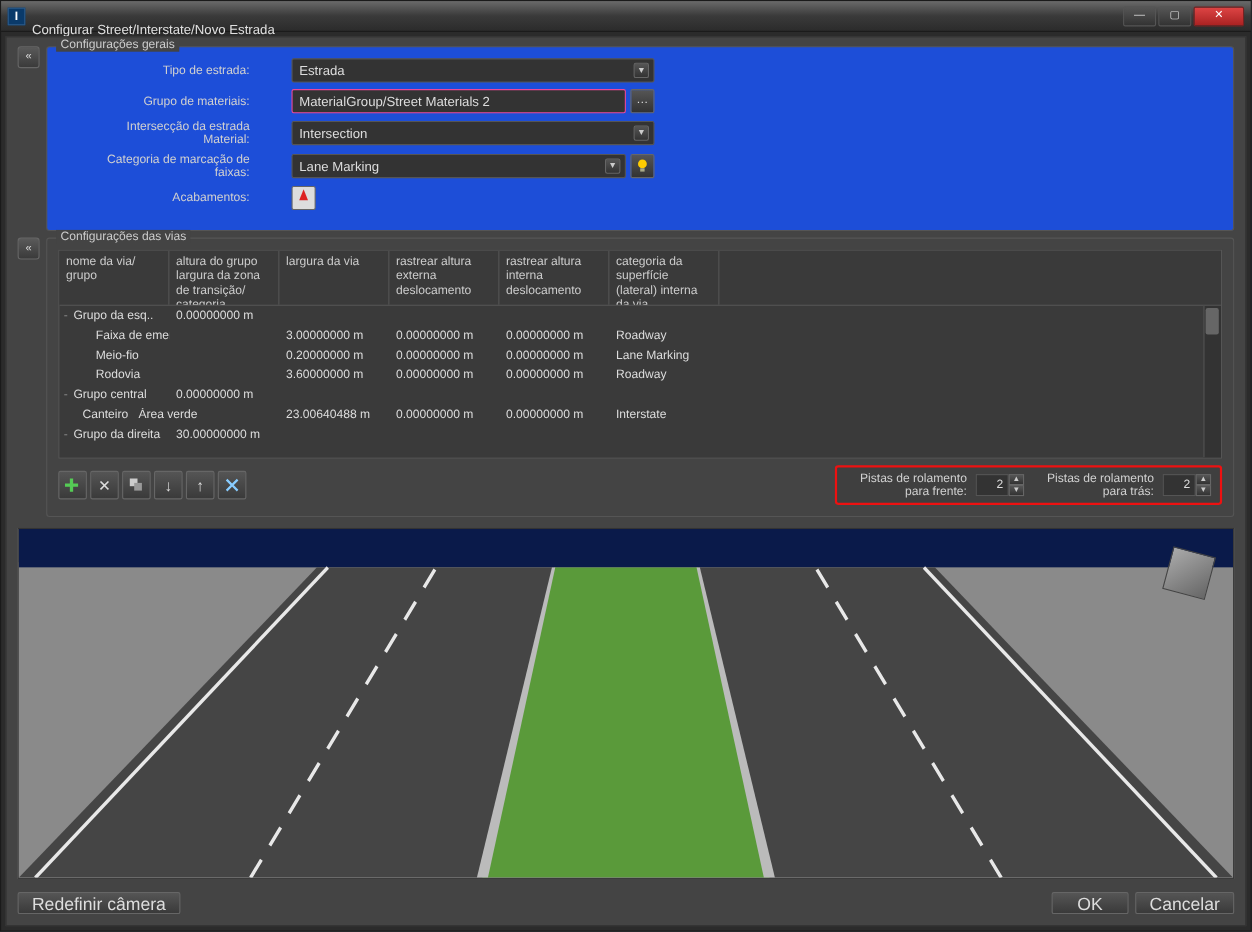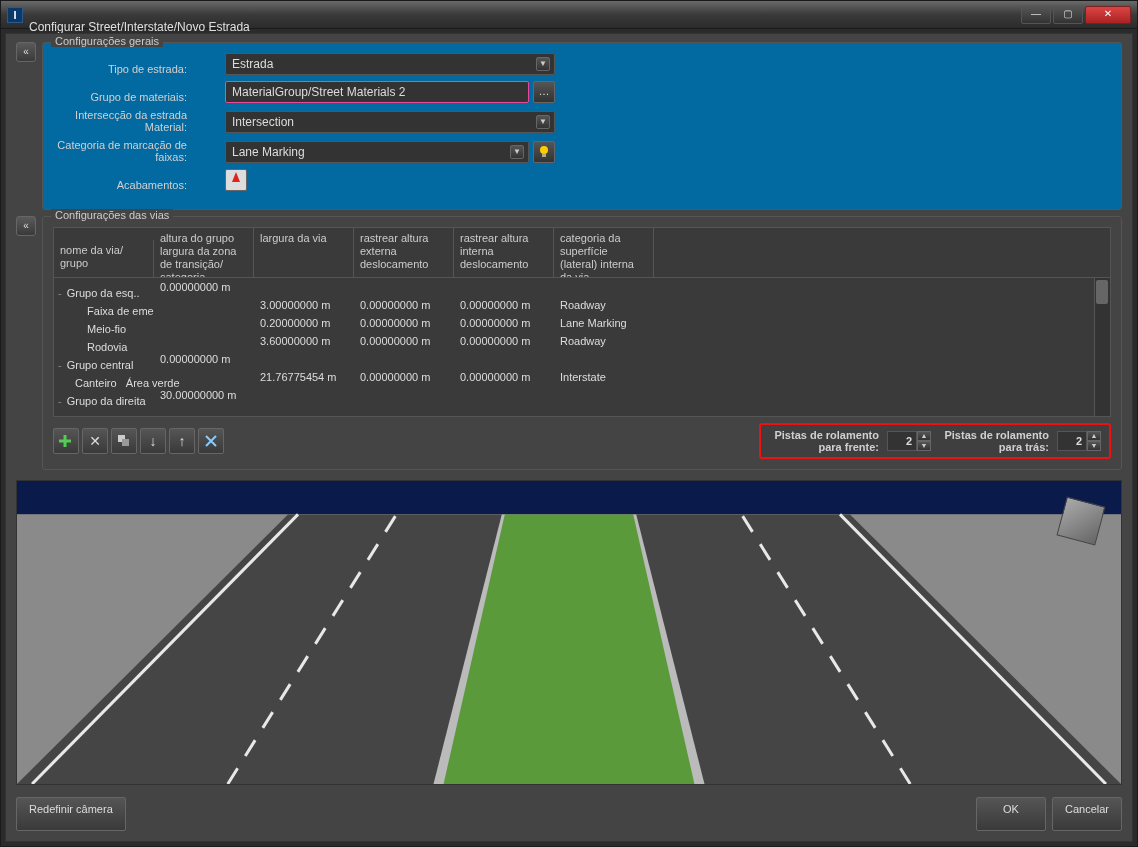--- a/index.html
+++ b/index.html
@@ -11,68 +11,68 @@
   .titlebar .app-icon { width: 16px; height: 16px; background: #0a3a6a; border: 1px solid #2a5a8a; margin-right: 6px; font-size: 11px; font-weight: bold; color: #fff; text-align: center; line-height: 14px; }
   .titlebar .title { flex: 1; color: #e0e0e0; font-size: 12px; margin-top: 24px; }
   .titlebar .wbtn { width: 30px; height: 18px; margin-left: 2px; border: 1px solid #555; border-radius: 2px; text-align: center; line-height: 14px; font-size: 10px; color: #ddd; background: linear-gradient(to bottom,#555,#333); }
   .titlebar .wbtn.close { background: linear-gradient(to bottom,#d44,#a22); border-color: #722; color:#fff; width: 46px;}
   
   .content { flex: 1; padding: 8px 10px 10px 10px; display: flex; flex-direction: column; gap: 6px; background: #444; border: 1px solid #333; margin: 4px;}
   
   
   .group { display: flex; align-items: flex-start; gap: 6px; }
   .collapse-btn { width: 20px; height: 20px; background: linear-gradient(to bottom,#5a5a5a,#3a3a3a); border: 1px solid #666; border-radius: 3px; color:#ddd; font-size:10px; text-align:center; line-height:18px; cursor:pointer;}
-  .group-box { flex: 1; border: 1px solid #555; border-radius: 3px; padding: 10px 12px 12px 12px; position: relative; background:#0369a1;}
+  .group-box { flex: 1; border: 1px solid #555; border-radius: 3px; padding: 10px 12px 12px 12px; position: relative; background:#1d4ed8;}
   .group-title { position: absolute; top: -8px; left: 8px; background: #444; padding: 0 4px; font-size: 11px; color: #ccc; }
   
   
-  .form-row { display: flex; align-items: flex-end; margin-bottom: 6px; min-height: 22px; }
+  .form-row { display: flex; align-items: center; margin-bottom: 6px; min-height: 22px; margin-left: 40px; }
   .form-label { width: 140px; text-align: right; padding-right: 8px; font-size: 11px; line-height: 12px;}
   .form-field { flex: 0 0 360px; display: flex; align-items: center; gap: 4px; padding-left: 30px; }
   .combo { flex: 1; height: 22px; background: #333; border: 1px solid #555; border-radius: 2px; display: flex; align-items: center; padding: 0 6px; color:#ddd; cursor:pointer; position:relative;}
   .combo .arrow { position:absolute; right:4px; top:3px; width:14px; height:14px; background:linear-gradient(to bottom,#555,#333); border:1px solid #666; border-radius:2px; text-align:center; line-height:11px; font-size:8px; color:#ccc;}
   .textbox { flex: 1; height: 22px; background: #333; border: 1px solid #ec4899; border-radius: 2px; padding: 0 6px; color:#ddd; display:flex; align-items:center;}
   .small-btn { width: 22px; height: 22px; background: linear-gradient(to bottom,#555,#333); border: 1px solid #666; border-radius: 2px; text-align:center; line-height:18px; color:#ddd; cursor:pointer; font-size:11px;}
   .bulb-btn { width: 22px; height: 22px; background: linear-gradient(to bottom,#555,#333); border: 1px solid #666; border-radius: 2px; text-align:center; line-height:18px; cursor:pointer;}
   .bulb-btn svg { vertical-align: middle; }
   
   
   .lanes-box { flex:1; border:1px solid #555; border-radius:3px; padding:10px; position:relative; background:#444; display:flex; flex-direction:column;}
   .table-wrap { flex:0 0 auto; border:1px solid #555; background:#3a3a3a; display:flex; flex-direction:column; height: 190px;}
   .thead { display:flex; background:#3a3a3a; border-bottom:1px solid #555; height:50px;}
   .th { border-right:1px solid #555; padding:4px 6px; font-size:11px; color:#ccc; line-height:13px; overflow:hidden;}
-  .col0{width:100px;margin-top:12px;} .col1{width:100px;} .col2{width:100px;} .col3{width:100px;} .col4{width:100px;} .col5{width:100px;} .col6{width:100px;} .col7{width:296px;}
+  .col0{width:100px;} .col1{width:100px;} .col2{width:100px;} .col3{width:100px;} .col4{width:100px;} .col5{width:100px;} .col6{width:100px;} .col7{width:296px;}
   .tbody { flex:1; overflow:hidden; font-size:11px; position:relative;}
   .trow { display:flex; height:18px; align-items:center; color:#ddd;}
   .td { padding:0 6px; overflow:hidden; white-space:nowrap;}
   .td.col0 {display:flex; align-items:center; gap:2px; padding-left:2px;}
   .tree-dash{color:#888;}
   .scroll-side{position:absolute; right:0; top:0; width:16px; height:100%; background:#333; border-left:1px solid #555;}
   .scroll-thumb{position:absolute; right:2px; top:2px; width:12px; height:24px; background:#666; border-radius:2px;}
   
   
   .table-toolbar { display:flex; align-items:center; margin-top:6px; gap:3px;}
   .tbtn { width:26px; height:26px; background:linear-gradient(to bottom,#555,#3a3a3a); border:1px solid #666; border-radius:2px; display:flex; align-items:center; justify-content:center; cursor:pointer; color:#ddd; font-size:14px;}
   .spacer{flex:1;}
-  .highlight-box{ border:2px solid #e11; border-radius:3px; padding:4px 8px; display:flex; align-items:center; gap:8px; background:rgba(60,60,60,0.6);font-weight:bold;}
+  .highlight-box{ border:2px solid #e11; border-radius:3px; padding:4px 8px; display:flex; align-items:center; gap:8px; background:rgba(60,60,60,0.6);}
   .spin-label{font-size:11px; text-align:right; line-height:12px; width:110px;}
   .spinner{display:flex; align-items:center;}
   .spin-val{width:30px; height:20px; background:#333; border:1px solid #555; color:#ddd; text-align:right; padding:0 4px; line-height:18px; font-size:11px;}
   .spin-btns{display:flex; flex-direction:column;}
   .spin-btn{width:14px; height:10px; background:linear-gradient(to bottom,#555,#333); border:1px solid #666; font-size:7px; line-height:7px; text-align:center; color:#ccc; cursor:pointer;}
   
   
   .preview { flex:1; background:#888; border:1px solid #333; margin-top:4px; position:relative; overflow:hidden; height:290px;}
   .sky{position:absolute; top:0; left:0; right:0; height:30px; background:#0a1a4a;}
   .ground{position:absolute; top:30px; left:0; right:0; bottom:0; background:#8a8a8a;} 
   .view-cube{position:absolute; top:20px; right:20px; width:40px; height:40px; background:linear-gradient(135deg,#aaa,#666); border:1px solid #444; transform:rotate(15deg);}
   
   
   .footer { display:flex; align-items:center; gap:6px; padding:6px 0 0 0;}
-  .btn { min-width:70px; height:34px; background:linear-gradient(to bottom,#555,#3a3a3a); border:1px solid #666; border-radius:2px; color:#ddd; font-size:11px; padding:0 12px; cursor:pointer; text-align:center; line-height:22px;}
+  .btn { min-width:70px; height:20px; background:linear-gradient(to bottom,#555,#3a3a3a); border:1px solid #666; border-radius:2px; color:#ddd; font-size:16px; padding:0 12px; cursor:pointer; text-align:center; line-height:22px;}
 </style>
 </head>
 <body>
 
 <div class="window">
   <div class="titlebar">
     <div class="app-icon">I</div>
     <div class="title">Configurar Street/Interstate/Novo Estrada</div>
     <div class="wbtn">—</div>
     <div class="wbtn">▢</div>
@@ -205,21 +205,21 @@
                 <div class="td col1" style="width:100px">0.00000000 m</div>
                 <div class="td col2"></div>
                 <div class="td col3"></div>
                 <div class="td col4"></div>
                 <div class="td col5"></div>
                 <div class="td col6"></div>
                 <div class="td col7"></div>
               </div>
               <div class="trow">
                 <div class="td col0" style="width:200px;padding-left:16px"><span class="tree-dash"></span>&nbsp;Canteiro&nbsp;&nbsp;&nbsp;Área verde</div>
-                <div class="td col2">21.76775454 m</div>
+                <div class="td col2">23.00640488 m</div>
                 <div class="td col3">0.00000000 m</div>
                 <div class="td col4">0.00000000 m</div>
                 <div class="td col5">Interstate</div>
                 <div class="td col6"><not set=""></not></div>
                 <div class="td col7"><not set=""></not></div>
               </div>
               <div class="trow">
                 <div class="td col0" style="width:100px;padding-left:4px"><span class="tree-dash">-</span>&nbsp;Grupo da direita</div>
                 <div class="td col1" style="width:100px">30.00000000 m</div>
                 <div class="td col2"></div>

